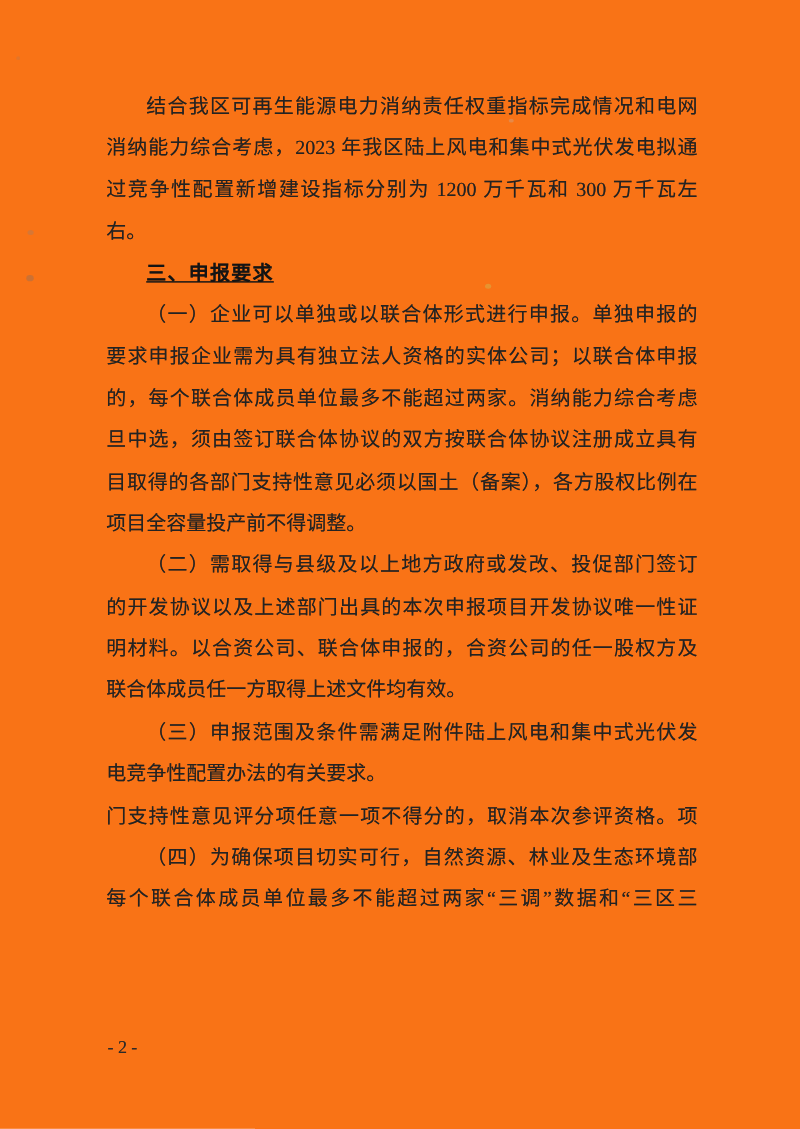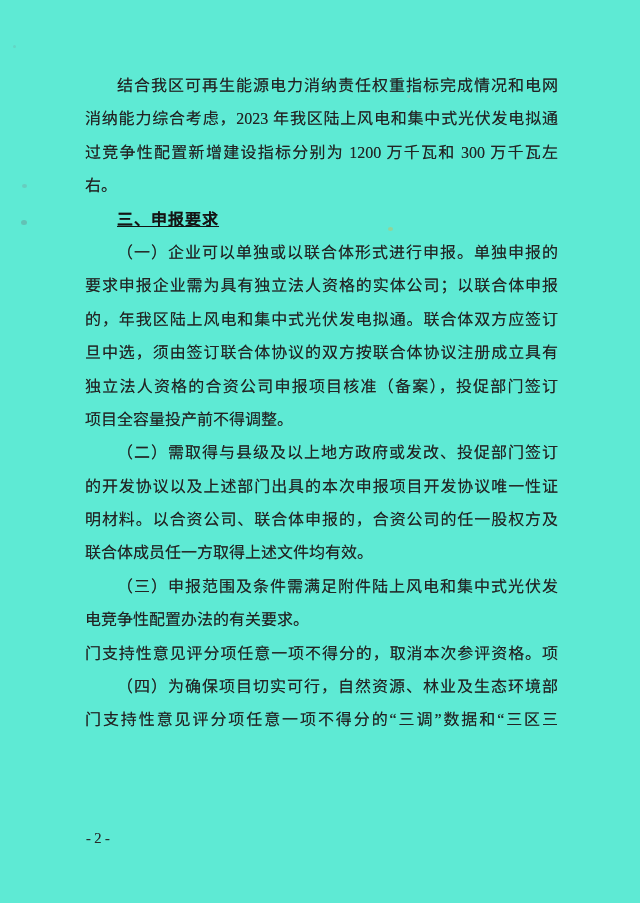--- a/index.html
+++ b/index.html
@@ -11,21 +11,21 @@
     height: 903px;
     background: #ffffff;
     position: relative;
     overflow: hidden;
     font-family: "Liberation Serif", "DejaVu Serif", serif;
     color: #232323;
   }
   .sheet {
     position: absolute;
     inset: 0;
-    background: #5eead4;
+    background: #f97316;
   }
   .text-block {
     position: absolute;
     left: 85px;
     top: 69px;
     width: 473px;
     font-size: 16px;
     line-height: 33.4px;
     text-shadow: 0 0 0.5px rgba(30,30,30,0.55);
   }
@@ -80,36 +80,36 @@
 
     <div class="line first">结合我区可再生能源电力消纳责任权重指标完成情况和电网</div>
     <div class="line">消纳能力综合考虑，2023 年我区陆上风电和集中式光伏发电拟通</div>
     <div class="line">过竞争性配置新增建设指标分别为 1200 万千瓦和 300 万千瓦左</div>
     <div class="line last">右。</div>
 
     <div class="line heading">三、申报要求</div>
 
     <div class="line first">（一）企业可以单独或以联合体形式进行申报。单独申报的</div>
     <div class="line">要求申报企业需为具有独立法人资格的实体公司；以联合体申报</div>
-    <div class="line">的，年我区陆上风电和集中式光伏发电拟通。联合体双方应签订</div>
+    <div class="line">的，每个联合体成员单位最多不能超过两家。消纳能力综合考虑</div>
     <div class="line">旦中选，须由签订联合体协议的双方按联合体协议注册成立具有</div>
-    <div class="line">独立法人资格的合资公司申报项目核准（备案），投促部门签订</div>
+    <div class="line">目取得的各部门支持性意见必须以国土（备案），各方股权比例在</div>
     <div class="line last">项目全容量投产前不得调整。</div>
 
     <div class="line first">（二）需取得与县级及以上地方政府或发改、投促部门签订</div>
     <div class="line">的开发协议以及上述部门出具的本次申报项目开发协议唯一性证</div>
     <div class="line">明材料。以合资公司、联合体申报的，合资公司的任一股权方及</div>
     <div class="line last">联合体成员任一方取得上述文件均有效。</div>
 
     <div class="line first">（三）申报范围及条件需满足附件陆上风电和集中式光伏发</div>
     <div class="line last">电竞争性配置办法的有关要求。</div>
 
     <div class="line">门支持性意见评分项任意一项不得分的，取消本次参评资格。项</div>
     <div class="line first">（四）为确保项目切实可行，自然资源、林业及生态环境部</div>
-    <div class="line">门支持性意见评分项任意一项不得分的“三调”数据和“三区三</div>
+    <div class="line">每个联合体成员单位最多不能超过两家“三调”数据和“三区三</div>
   </div>
 
   <div class="page-number">-2-</div>
 
   <div class="speck s1"></div>
   <div class="speck s2"></div>
   <div class="speck s3"></div>
   <div class="speck s4"></div>
   <div class="speck s5"></div>
 

